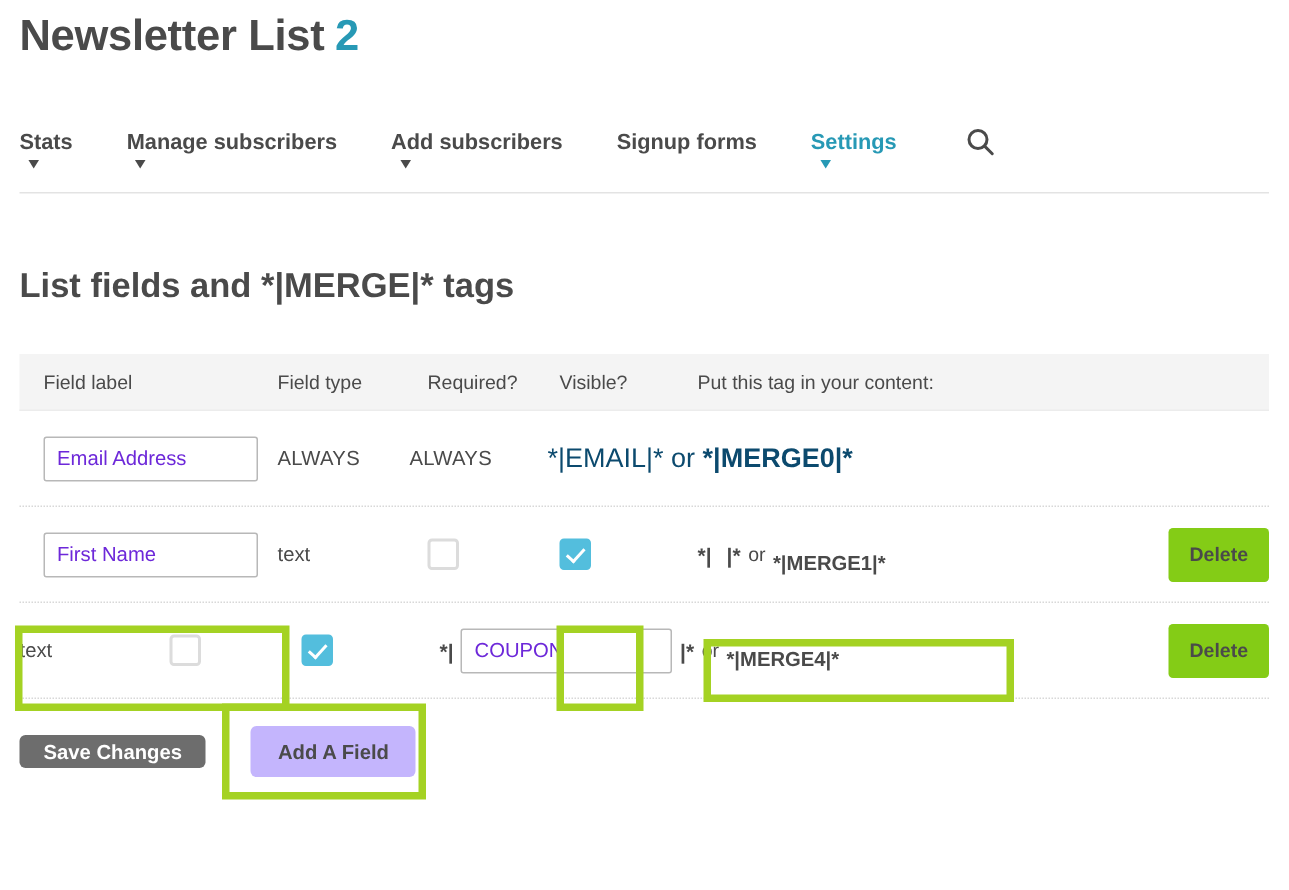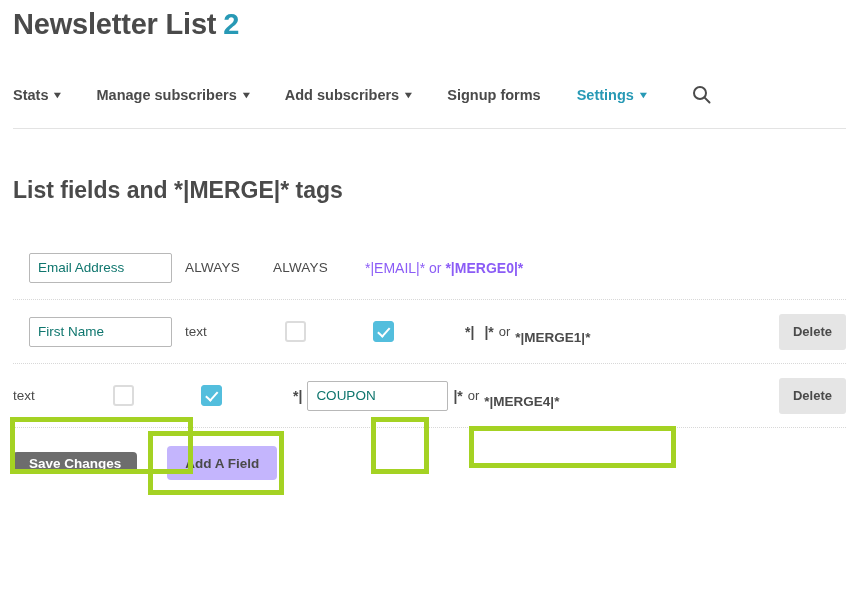--- a/index.html
+++ b/index.html
@@ -44,24 +44,25 @@
     align-items: flex-start;
     box-sizing: border-box;
   }
   .nav-item {
     font-size: 14.5px;
     font-weight: bold;
     color: #4a4a4a;
     cursor: pointer;
     white-space: nowrap;
     display: flex;
-    align-items: center;
+    align-items: flex-start;
     padding: 0;
     margin-right: 36px;
     line-height: 20px;
+    flex-direction: column;
   }
   .nav-item.active { color: #2799b5; }
   .nav-caret {
     display: inline-block;
     margin-left: 7px;
     font-size: 10px;
     line-height: 1;
     transform: scaleX(1.25);
     color: #4a4a4a;
   }
@@ -123,21 +124,21 @@
   }
 
   
   .text-input {
     border: 1px solid #b8b8b8;
     border-radius: 2px;
     height: 30px;
     box-sizing: border-box;
     font-family: "Liberation Sans", sans-serif;
     font-size: 13.5px;
-    color: #0f766e;
+    color: #6d28d9;
     padding: 0 8px;
     background: #fff;
     outline: none;
   }
   .label-input { width: 143px; }
   .tag-input   { width: 141px; }
 
   .static-text {
     font-size: 13.5px;
     color: #4a4a4a;
@@ -198,29 +199,29 @@
     color: #4a4a4a;
     margin: 0 5px;
   }
   .tag-alt {
     font-size: 13.5px;
     font-weight: bold;
     color: #4a4a4a;
     margin-top: 12px;
   }
   .tag-plain {
-    font-size: 14px;
-    color: #8b5cf6;
+    font-size: 18px;
+    color: #0c4a6e;
     white-space: nowrap;
   }
   .tag-plain b { font-weight: bold; }
 
   
   .delete-btn {
-    background: #e5e5e5;
+    background: #84cc16;
     border: none;
     border-radius: 3px;
     color: #4a4a4a;
     font-family: "Liberation Sans", sans-serif;
     font-size: 13px;
     font-weight: bold;
     height: 36px;
     padding: 0 14px;
     cursor: pointer;
     position: absolute;
@@ -322,20 +323,27 @@
       <circle cx="8" cy="8" r="6" fill="none" stroke="#4a4a4a" stroke-width="2"></circle>
       <line x1="12.4" y1="12.4" x2="17.5" y2="17.5" stroke="#4a4a4a" stroke-width="2" stroke-linecap="round"></line>
     </svg>
   </div>
 </div>
 
 <div class="section-title">List fields and *|MERGE|* tags</div>
 
 <div class="fields-table">
 
+  <div class="table-head">
+    <div class="th col-label">Field label</div>
+    <div class="th col-type">Field type</div>
+    <div class="th col-req">Required?</div>
+    <div class="th col-vis">Visible?</div>
+    <div class="th col-tag">Put this tag in your content:</div>
+  </div>
 
   <div class="row">
     <div class="cell col-label">
       <input class="text-input label-input" type="text" value="Email Address" style="">
     </div>
     <div class="cell col-req">
       <span class="always-text">ALWAYS</span>
     </div>
     <div class="cell col-vis">
       <span class="always-text">ALWAYS</span>

